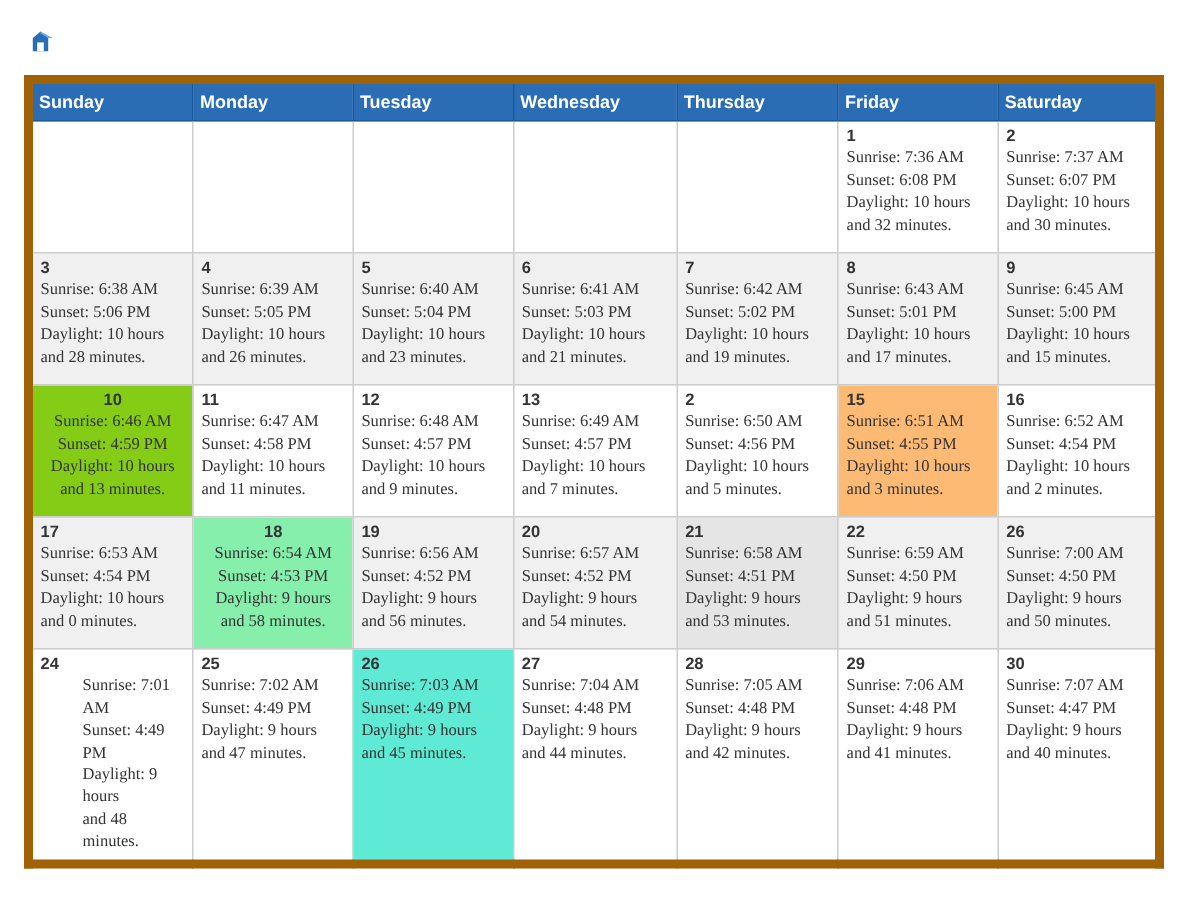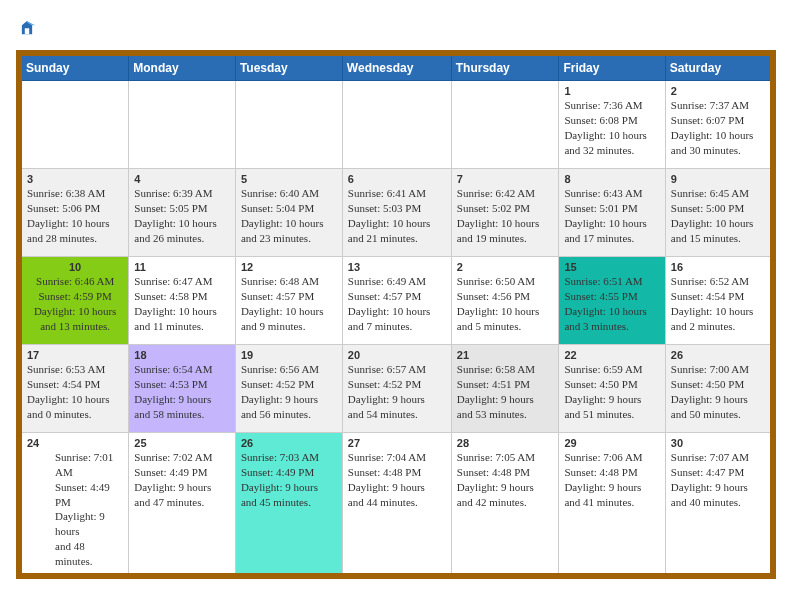--- a/index.html
+++ b/index.html
@@ -244,21 +244,21 @@
 Daylight: 10 hours
 and 7 minutes.</div>
           </td>
           <td style="background: rgb(255, 255, 255);">
             <span class="day-num">2</span>
             <div class="day-info" style="white-space: pre-line;">Sunrise: 6:50 AM
 Sunset: 4:56 PM
 Daylight: 10 hours
 and 5 minutes.</div>
           </td>
-          <td style="background: #14b8a6;">
+          <td style="background: #fdba74;">
             <span class="day-num">15</span>
             <div class="day-info" style="white-space: pre-line;">Sunrise: 6:51 AM
 Sunset: 4:55 PM
 Daylight: 10 hours
 and 3 minutes.</div>
           </td>
           <td style="background: rgb(255, 255, 255);">
             <span class="day-num">16</span>
             <div class="day-info" style="white-space: pre-line;">Sunrise: 6:52 AM
 Sunset: 4:54 PM
@@ -267,21 +267,21 @@
           </td>
         </tr>
         <tr>
           <td style="background: rgb(240, 240, 240);">
             <span class="day-num">17</span>
             <div class="day-info" style="white-space: pre-line;">Sunrise: 6:53 AM
 Sunset: 4:54 PM
 Daylight: 10 hours
 and 0 minutes.</div>
           </td>
-          <td style="background: #c4b5fd;">
+          <td style="background: #86efac; text-align: center;">
             <span class="day-num">18</span>
             <div class="day-info" style="white-space: pre-line;">Sunrise: 6:54 AM
 Sunset: 4:53 PM
 Daylight: 9 hours
 and 58 minutes.</div>
           </td>
           <td style="background: rgb(240, 240, 240);">
             <span class="day-num">19</span>
             <div class="day-info" style="white-space: pre-line;">Sunrise: 6:56 AM
 Sunset: 4:52 PM

